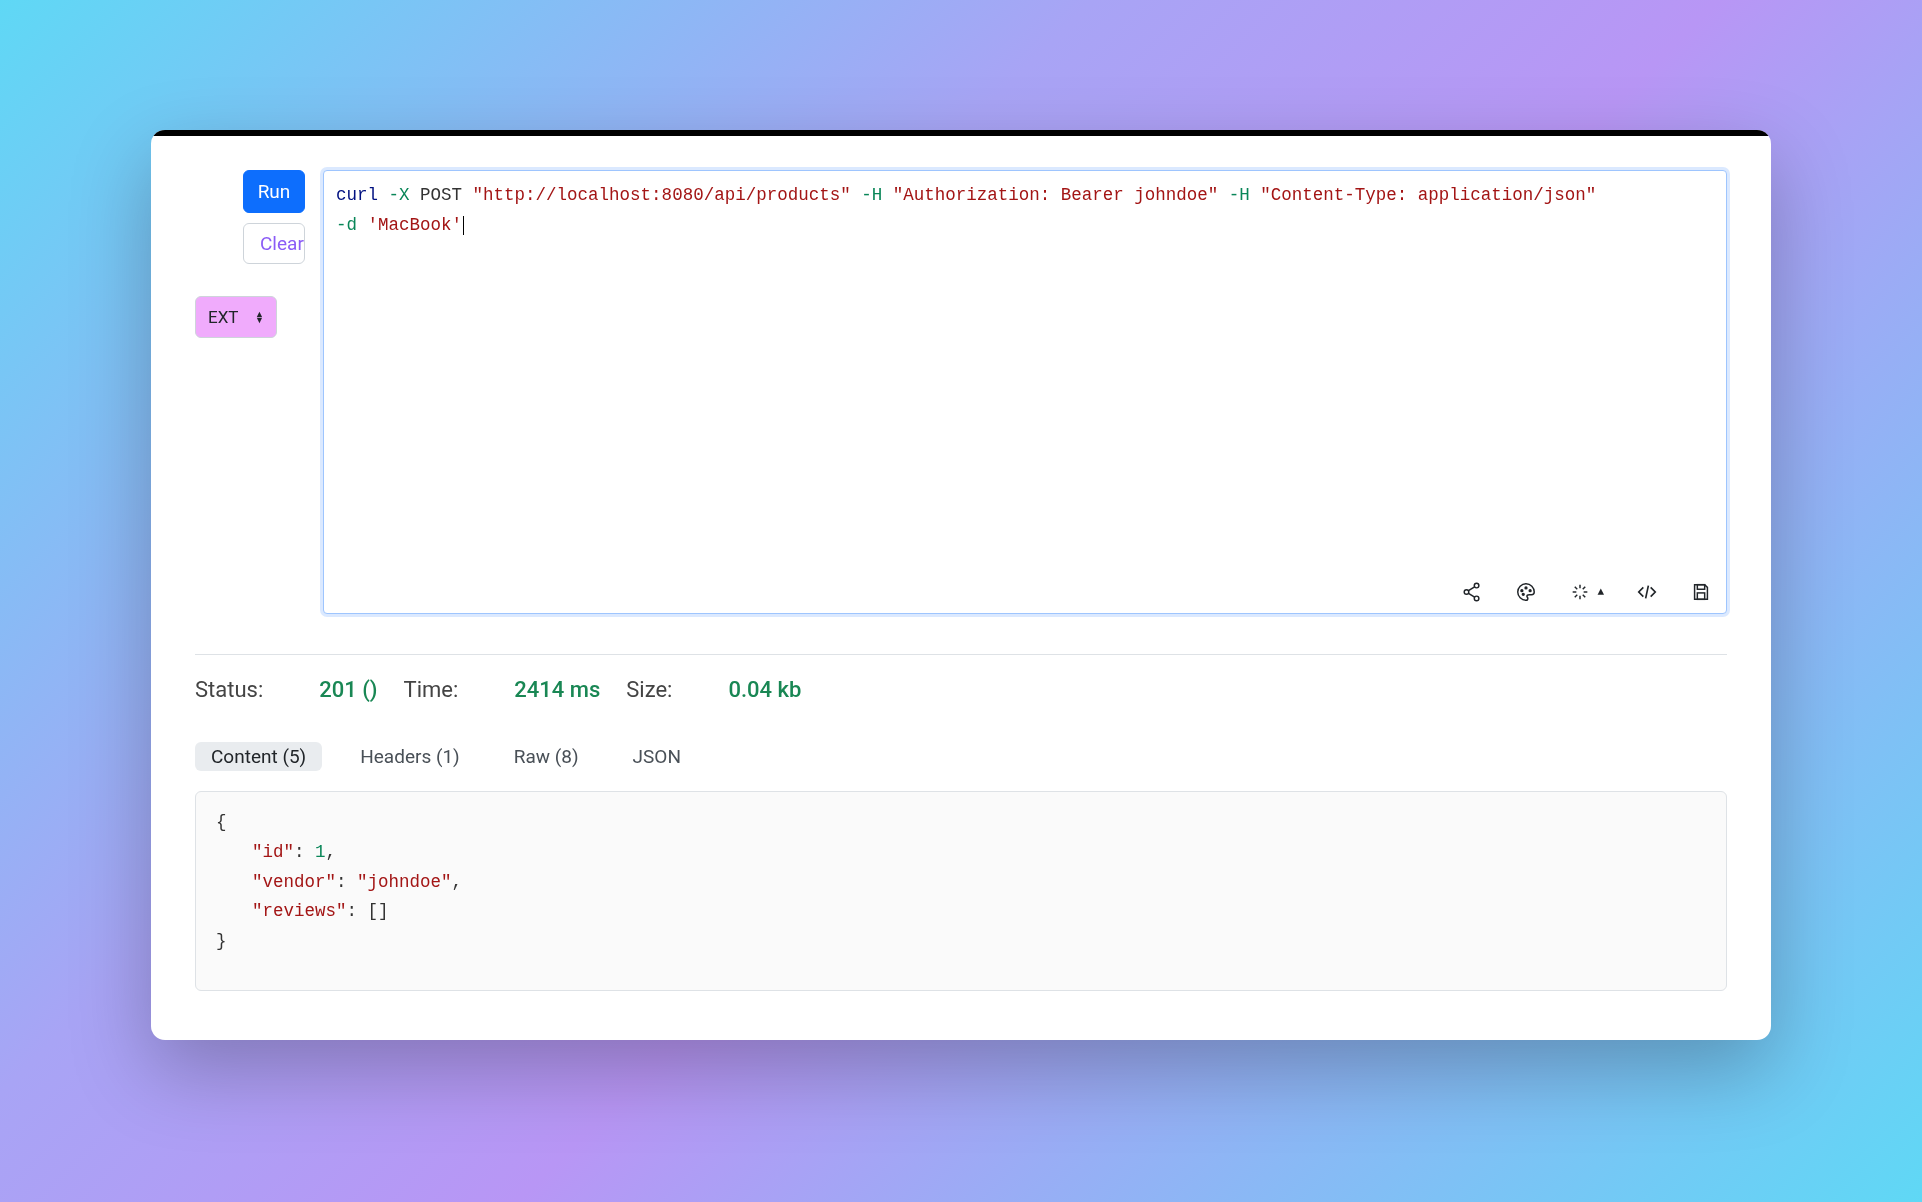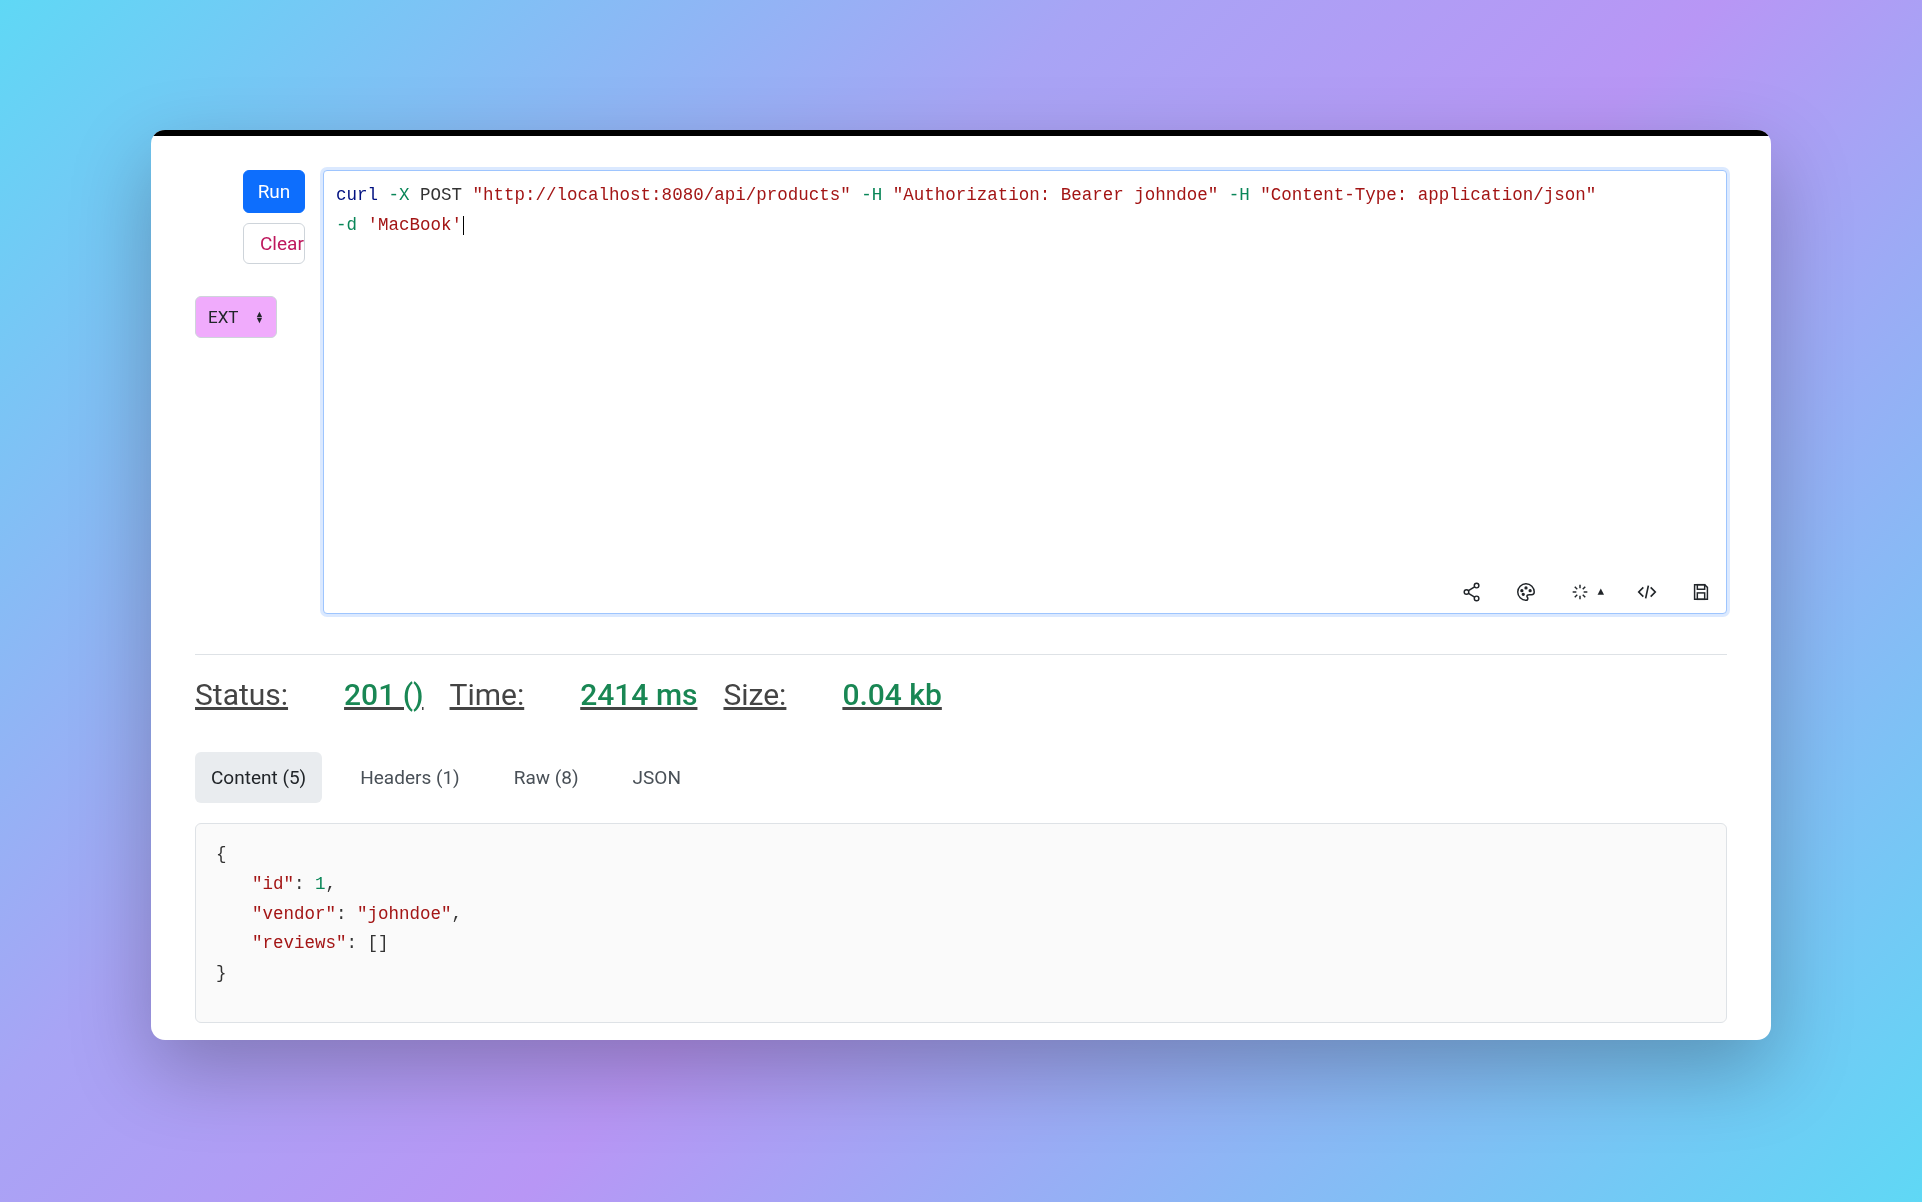--- a/index.html
+++ b/index.html
@@ -51,21 +51,21 @@
     font-family: inherit;
     margin-left: 48px;
   }
   .btn-primary {
     background: #0d6efd;
     color: #fff;
     border-color: #0d6efd;
   }
   .btn-secondary {
     background: #fff;
-    color: #be185d;
+    color: #8b5cf6;
     border: 1px solid #ced4da;
     padding: 8px 16px;
   }
   .select-ext {
     margin-top: 22px;
     background: #f0abfc;
     border: 1px solid #ced4da;
     border-radius: 6px;
     padding: 10px 12px;
     font-size: 17px;
@@ -128,36 +128,35 @@
   .caret-up-sm { font-size: 11px; color: #212529; }
 
   .divider {
     border: none;
     border-top: 1px solid #dee2e6;
     margin: 40px 0 22px 0;
   }
   .status-row {
     display: flex;
     gap: 26px;
-    font-size: 30px;
+    font-size: 22px;
     color: #444;
-    text-decoration: underline;
   }
   .status-row .label { color: #444; }
   .status-row .value { color: #198754; font-weight: 500; margin-left: 48px; }
   .status-item { display: flex; gap: 8px; }
 
   .tabs {
     display: flex;
     gap: 22px;
     margin-top: 40px;
     font-size: 19px;
   }
   .tab {
-    padding: 14px 16px;
+    padding: 3px 16px;
     color: #495057;
     cursor: pointer;
     border-radius: 6px;
   }
   .tab.active {
     background: #e9ecef;
     color: #212529;
   }
 
   .response-panel {

